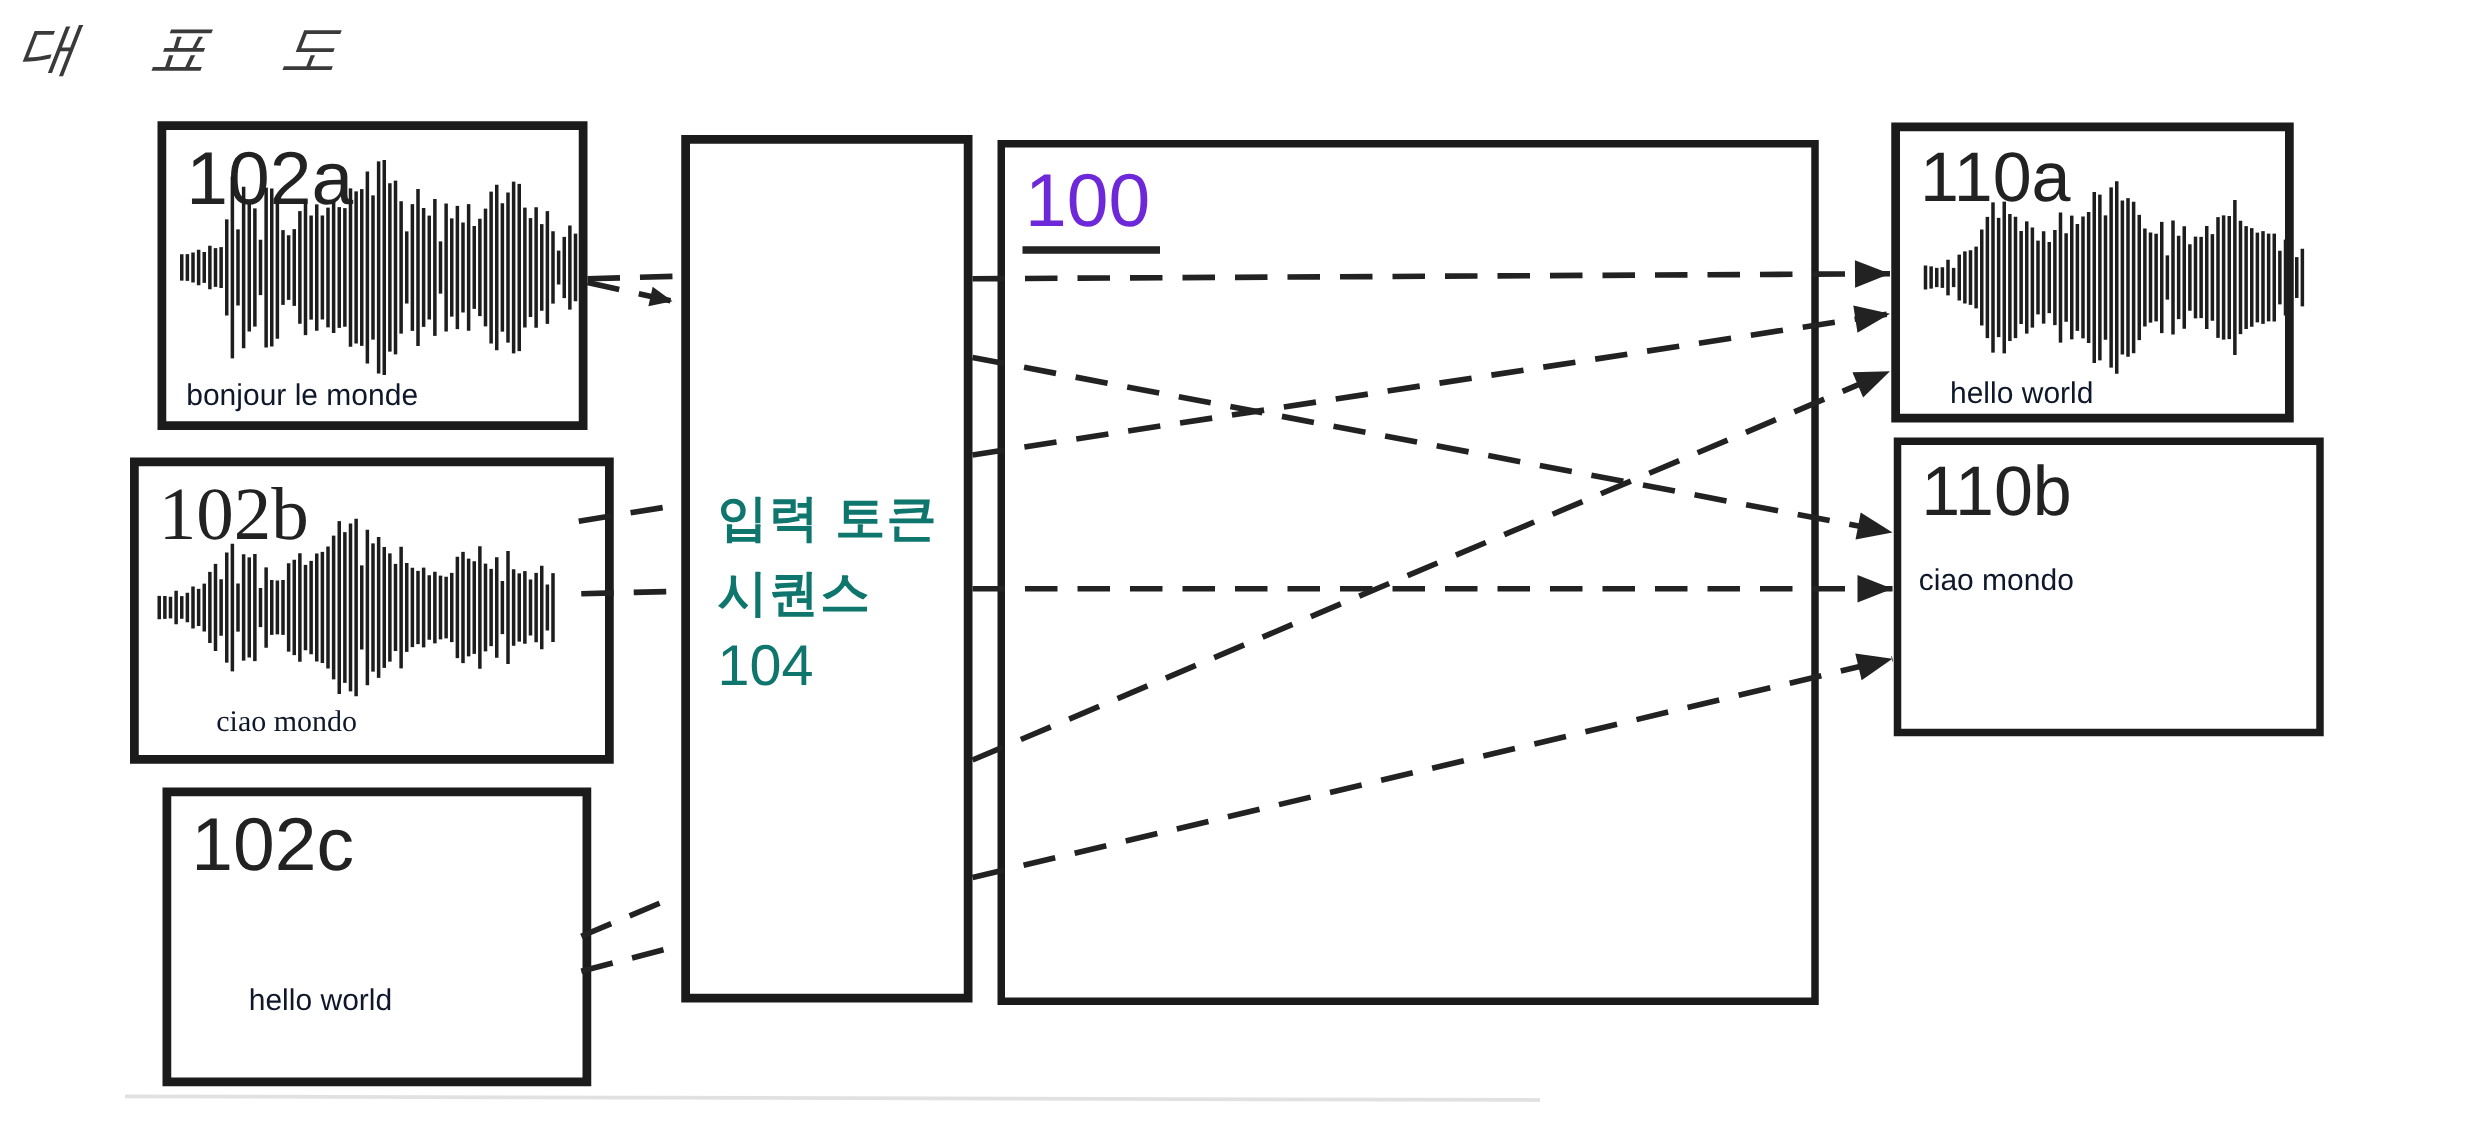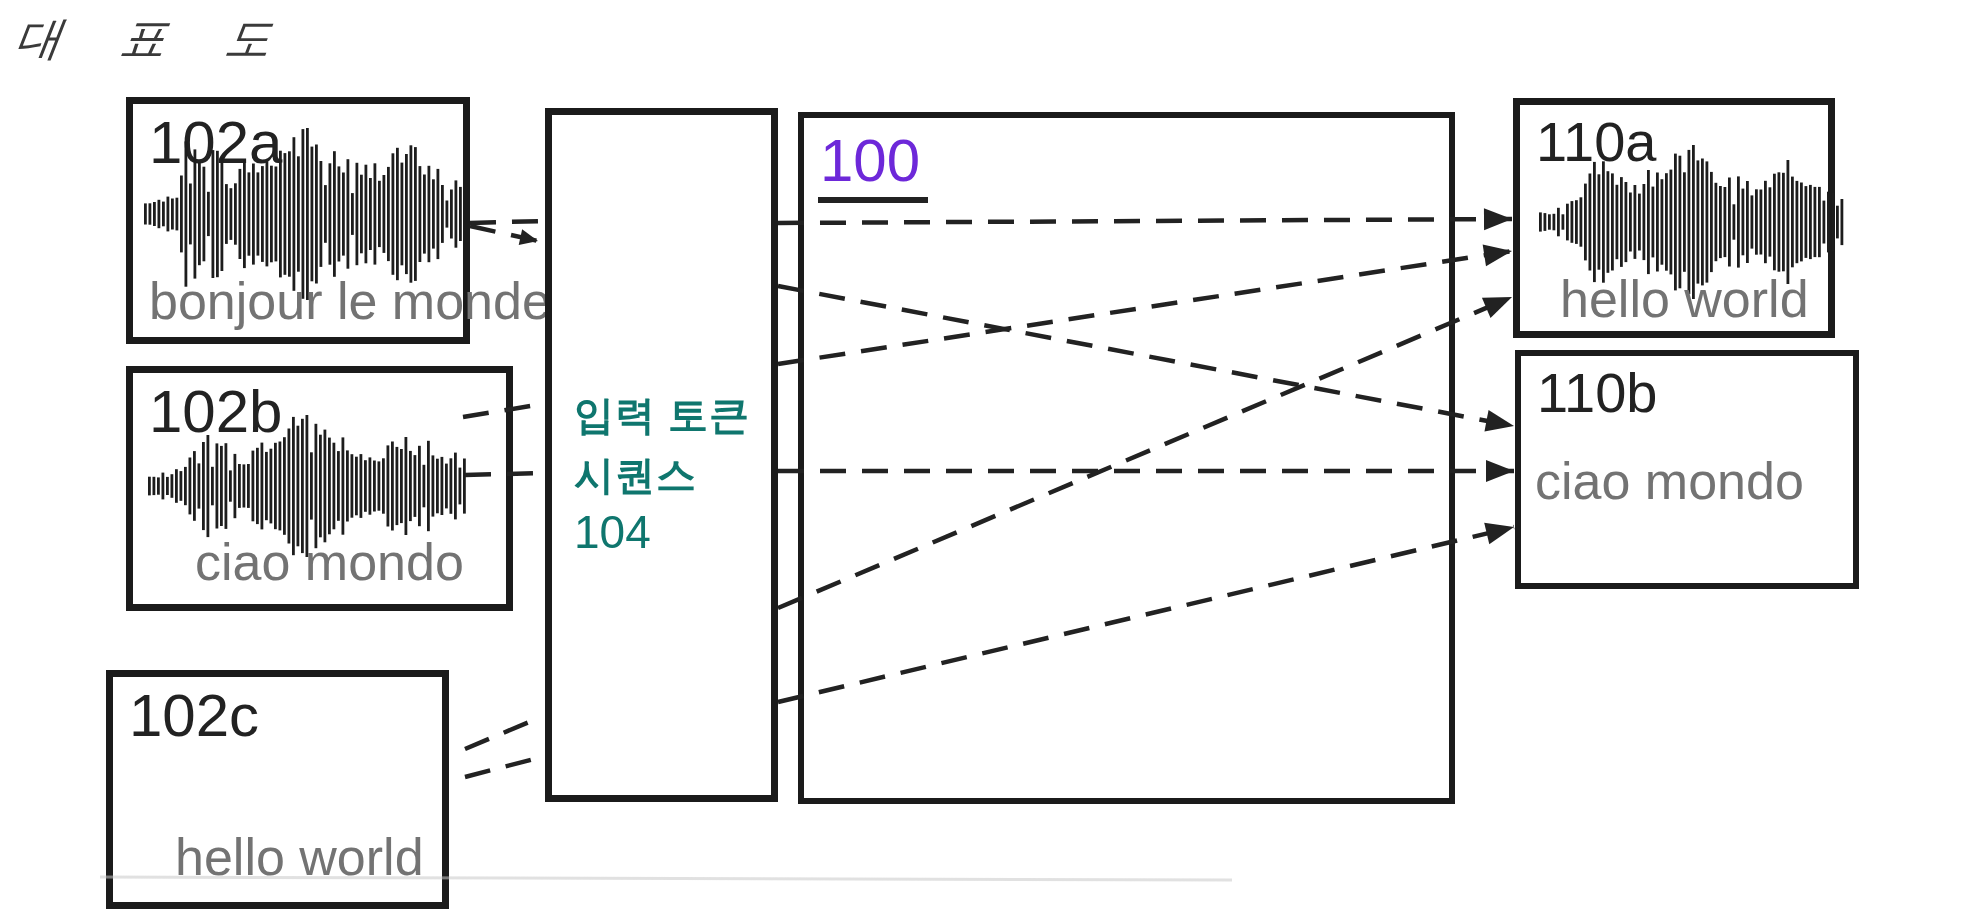--- a/index.html
+++ b/index.html
@@ -33,29 +33,29 @@
   .box-label {
     position: absolute;
     left: 16px;
     top: 4px;
     font-size: 60px;
     color: #222222;
     white-space: nowrap;
   }
   .caption {
     position: absolute;
-    font-size: 52px;
-    color: #737373;
+    font-size: 24px;
+    color: #0f172a;
     white-space: nowrap;
   }
   .wave { position: absolute; }
 
   #box-102a { left: 126px; top: 97px;  width: 344px; height: 247px; }
-  #box-102b { left: 126px; top: 366px; width: 387px; height: 245px; }
-  #box-102c { left: 106px; top: 630px; width: 343px; height: 239px; margin-top: 40px; }
+  #box-102b { left: 104px; top: 366px; width: 387px; height: 245px; font-family: Liberation Serif, serif; }
+  #box-102c { left: 130px; top: 630px; width: 343px; height: 239px; }
   #box-104  { left: 545px; top: 108px; width: 233px; height: 694px; }
   #box-100  { left: 798px; top: 112px; width: 657px; height: 692px; border-width: 6px; }
   #box-110a { left: 1513px; top: 98px;  width: 322px; height: 240px; }
   #box-110b { left: 1515px; top: 350px; width: 344px; height: 239px; border-width: 6px; }
 
   #box-110a .box-label, #box-110b .box-label { font-size: 56px; }
 
   #box-102a .caption { left: 16px; bottom: 6px; }
   #box-102b .caption { left: 62px; bottom: 12px; }
   #box-102c .caption { left: 62px; top: 150px; }

